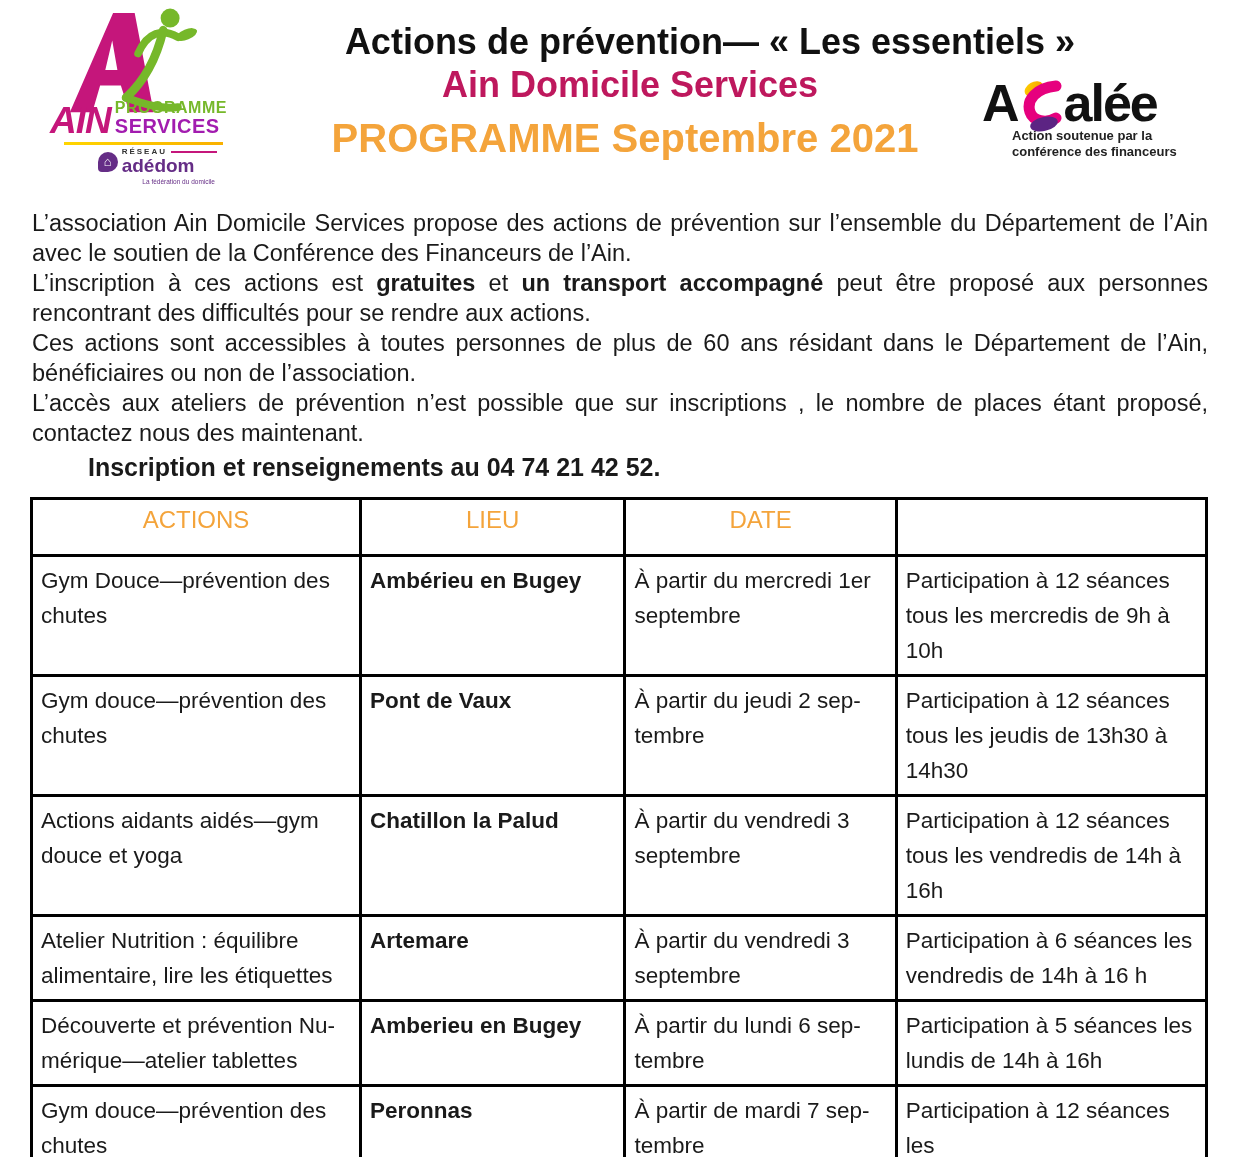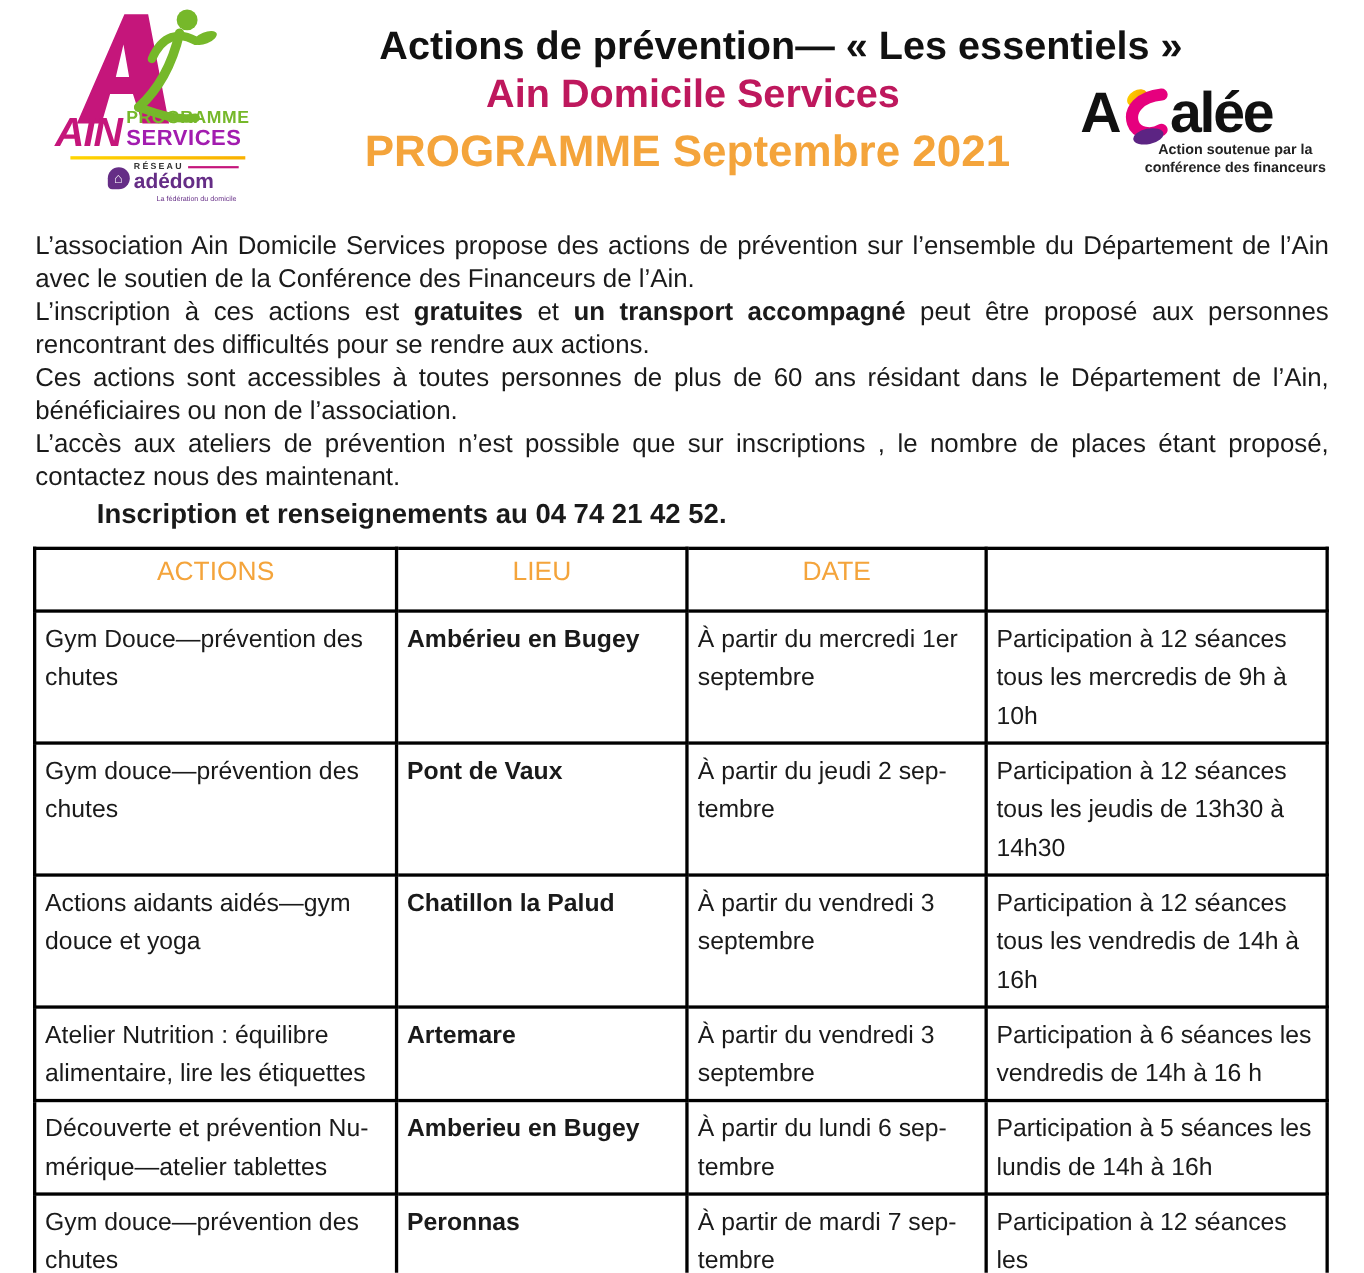--- a/index.html
+++ b/index.html
@@ -26,21 +26,21 @@
   .ads-adedom{font-size:19px;font-weight:800;color:#652D86;line-height:1;}
   .ads-tagline{font-size:6.5px;color:#652D86;text-align:right;margin:2px 16px 0 0;}
   .titles{position:absolute;left:235px;right:55px;top:20px;text-align:center;}
   .title-line1{font-size:36px;font-weight:800;color:#111;line-height:1.2;}
   .title-line2{font-size:36px;font-weight:800;color:#be185d;margin:0 160px 0 0;line-height:1.2;}
   .title-line3{font-size:40px;font-weight:800;color:#F4A43B;margin:8px 170px 0 0;line-height:1.2;}
   .azalee-logo{position:absolute;right:6px;top:80px;width:252px;}
   .azalee-row{display:flex;align-items:flex-start;justify-content:flex-start;}
   .azalee-a{font-size:52px;font-weight:900;color:#111;line-height:0.9;letter-spacing:-2px;}
   .azalee-suffix{font-size:52px;font-weight:900;color:#111;line-height:0.9;letter-spacing:-2px;}
-  .azalee-tagline{font-size:13px;font-weight:700;color:#222;line-height:1.25;margin:-4px 0 0 30px;text-align:center;}
+  .azalee-tagline{font-size:13px;font-weight:700;color:#222;line-height:1.25;margin:-4px 0 0 30px;}
   
   .intro{margin:6px 32px 0 32px;font-size:23.5px;line-height:30px;text-align:justify;}
   .intro p{margin:0;}
   .phone-line{font-weight:800;font-size:25px;margin:3px 32px 0 88px;line-height:32px;}
   
   table.program{border-collapse:collapse;table-layout:fixed;width:1178px;margin:14px 30px 0 30px;}
   .program th{border:3px solid #000;color:#F4A43B;font-size:24px;font-weight:400;
     padding:6px 4px 20px 4px;text-align:center;vertical-align:top;}
   .program td{border:3px solid #000;vertical-align:top;padding:6px 8px;font-size:22.5px;
     line-height:35px;white-space:pre-line;}

